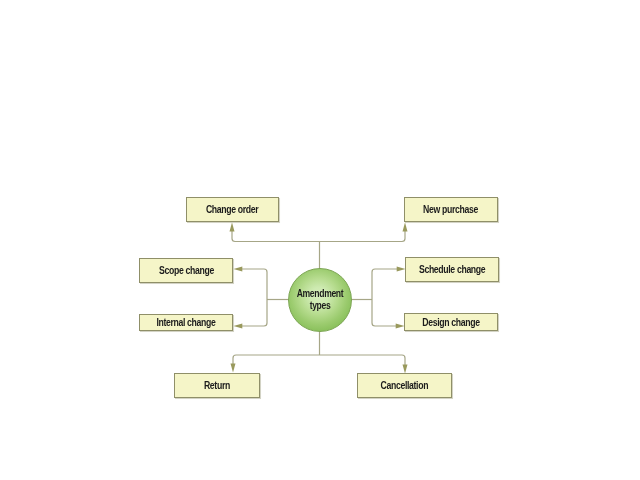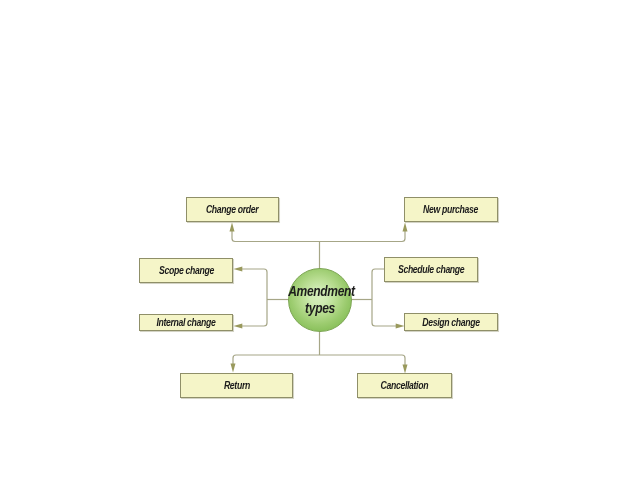--- a/index.html
+++ b/index.html
@@ -3,21 +3,20 @@
 <meta charset="utf-8">
 <style>
   html, body { margin: 0; padding: 0; background: #ffffff; }
   .canvas {
     position: relative;
     width: 640px;
     height: 480px;
     background: #ffffff;
     overflow: hidden;
     font-family: "Liberation Sans", sans-serif;
-    font-style: italic;
   }
   .connectors {
     position: absolute;
     left: 0; top: 0;
     width: 640px; height: 480px;
   }
   .node {
     position: absolute;
     box-sizing: border-box;
     border: 1px solid #8f8f68;
@@ -42,21 +41,21 @@
     left: 288px; top: 268px;
     width: 64px; height: 64px;
     border-radius: 50%;
     box-sizing: border-box;
     border: 1px solid #7ca553;
     background: radial-gradient(circle 36px at 48% 44%, #d7eebd 0%, #cdeab0 25%, #b5db8d 52%, #9bcb6e 78%, #8cc25e 95%);
     display: flex;
     align-items: center;
     justify-content: center;
     text-align: center;
-    font-size: 14px;
+    font-size: 10px;
     font-weight: bold;
     color: #1c1c1c;
     letter-spacing: -0.4px;
     line-height: 1.25;
   }
   .hub span { display: inline-block; width: 74px; transform: scaleX(0.86); transform-origin: 50% 50%; }
 </style>
 </head>
 <body>
 
@@ -94,33 +93,33 @@
   </div>
 
   <div class="node" style="left:356px; top:197px; width:94px; height:25px;margin-left:48px;">
     <span>New purchase</span>
   </div>
 
   <div class="node" style="left:139px; top:258px; width:94px; height:25px;">
     <span>Scope change</span>
   </div>
 
-  <div class="node" style="left:384px; top:257px; width:94px; height:25px;">
+  <div class="node" style="left:405px; top:257px; width:94px; height:25px;">
     <span>Schedule change</span>
   </div>
 
   <div class="node" style="left:139px; top:314px; width:94px; height:17px;">
     <span>Internal change</span>
   </div>
 
   <div class="node" style="left:404px; top:313px; width:94px; height:18px;">
     <span>Design change</span>
   </div>
 
-  <div class="node" style="left:180px; top:373px; width:113px; height:25px;">
+  <div class="node" style="left:174px; top:373px; width:86px; height:25px;">
     <span>Return</span>
   </div>
 
   <div class="node" style="left:357px; top:373px; width:95px; height:25px;text-align:center;">
     <span>Cancellation</span>
   </div>
 
   <div class="hub">
     <span>Amendment types</span>
   </div>

